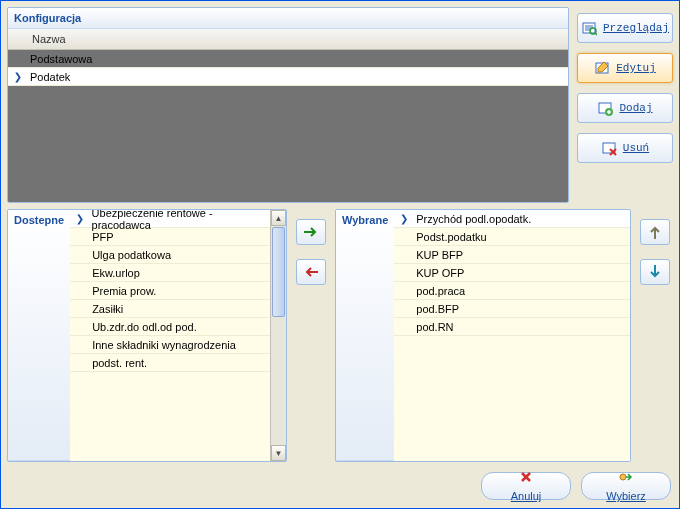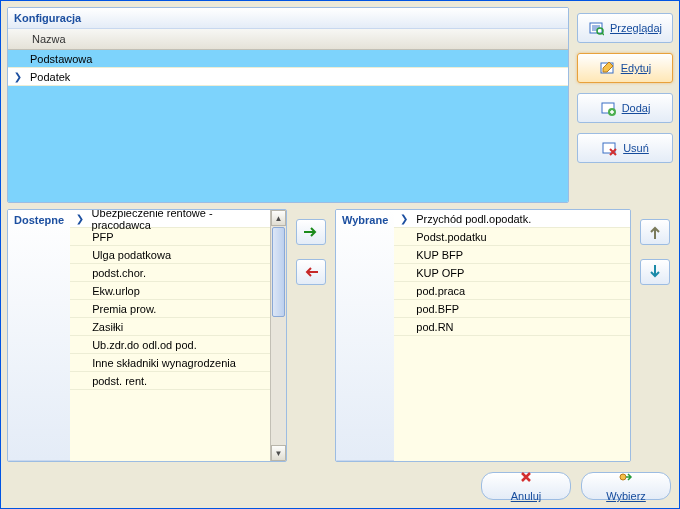--- a/index.html
+++ b/index.html
@@ -14,28 +14,28 @@
 .tbtn { width: 21px; height: 21px; border: 1px solid #fff; border-radius: 3px; display: flex; align-items: center; justify-content: center; color: #fff; font-weight: bold; cursor: pointer; }
 .tbtn-min, .tbtn-max { background: linear-gradient(to bottom, #6fa3f7, #2a5fc9); }
 .tbtn-close { background: linear-gradient(to bottom, #f5a08c, #d9471e); }
 
 .body { flex: 1; display: flex; flex-direction: column; padding: 6px; gap: 6px; position: relative; }
 
 .top-row { display: flex; gap: 8px; height: 196px; }
 .config-panel { flex: 1; border: 1px solid #9cbce2; background: #fff; border-radius: 2px; display: flex; flex-direction: column; overflow: hidden; }
 .panel-header { background: linear-gradient(to bottom, #fff, #e4ecf7); padding: 4px 6px; color: #1c4fa0; font-weight: bold; border-bottom: 1px solid #c8d8ef; }
 .grid-head { background: linear-gradient(to bottom, #f7f7f4, #e5e2d8); border-bottom: 1px solid #c2bfb5; padding: 4px 6px 4px 24px; color: #333; }
-.grid-body { flex: 1; background: #7dd3fc; }
+.grid-body { flex: 1; background: #737373; }
 .row { display: flex; align-items: center; height: 18px; border-bottom: 1px solid #ededd5; }
 .row-ind { width: 20px; text-align: center; color: #1c4fa0; font-size: 10px; }
 .row.sel { background: #fff; }
 .row-text { padding-left: 2px; }
 
 .side-btns { width: 96px; display: flex; flex-direction: column; gap: 10px; padding-top: 6px; }
-.action-btn { height: 30px; border: 1px solid #9cbce2; background: linear-gradient(to bottom, #fff, #e4ecf7); border-radius: 3px; display: flex; align-items: center; justify-content: center; gap: 6px; cursor: pointer; color: #1c4fa0; padding: 0 8px; }
+.action-btn { height: 30px; border: 1px solid #9cbce2; background: linear-gradient(to bottom, #fff, #e4ecf7); border-radius: 3px; display: flex; align-items: center; justify-content: center; gap: 6px; cursor: pointer; color: #1c4fa0; padding: 0 8px; font-family: Liberation Mono, monospace; }
 .action-btn.active { border: 1px solid #e8a13b; background: linear-gradient(to bottom, #fff, #ffe7b5); box-shadow: 0 0 3px rgba(232,161,59,0.6); }
 .action-btn .lbl { text-decoration: underline; color: #154b9c; }
 .aicon { width: 16px; height: 16px; display: inline-block; }
 
 .mid-row { display: flex; gap: 6px; flex: 1; }
 .list-panel { border: 1px solid #9cbce2; background: #fff; border-radius: 2px; display: flex; flex-direction: row; overflow: hidden; }
 .list-panel.avail { width: 280px; }
 .list-panel.chosen { flex: 1; }
 .list-body { flex: 1; background: #fffde8; overflow: hidden; position: relative; }
 .scrollbar { position: absolute; right: 0; top: 0; bottom: 0; width: 16px; background: #e8e5db; border-left: 1px solid #c2bfb5; }
@@ -131,24 +131,20 @@
               <div class="row">
                 <div class="row-ind"></div>
                 <div class="row-text">PFP</div>
               </div>
               <div class="row">
                 <div class="row-ind"></div>
                 <div class="row-text">Ulga podatkowa</div>
               </div>
               <div class="row">
                 <div class="row-ind"></div>
-                <div class="row-text">podst.chor.</div>
-              </div>
-              <div class="row">
-                <div class="row-ind"></div>
                 <div class="row-text">Ekw.urlop</div>
               </div>
               <div class="row">
                 <div class="row-ind"></div>
                 <div class="row-text">Premia prow.</div>
               </div>
               <div class="row">
                 <div class="row-ind"></div>
                 <div class="row-text">Zasiłki</div>
               </div>

